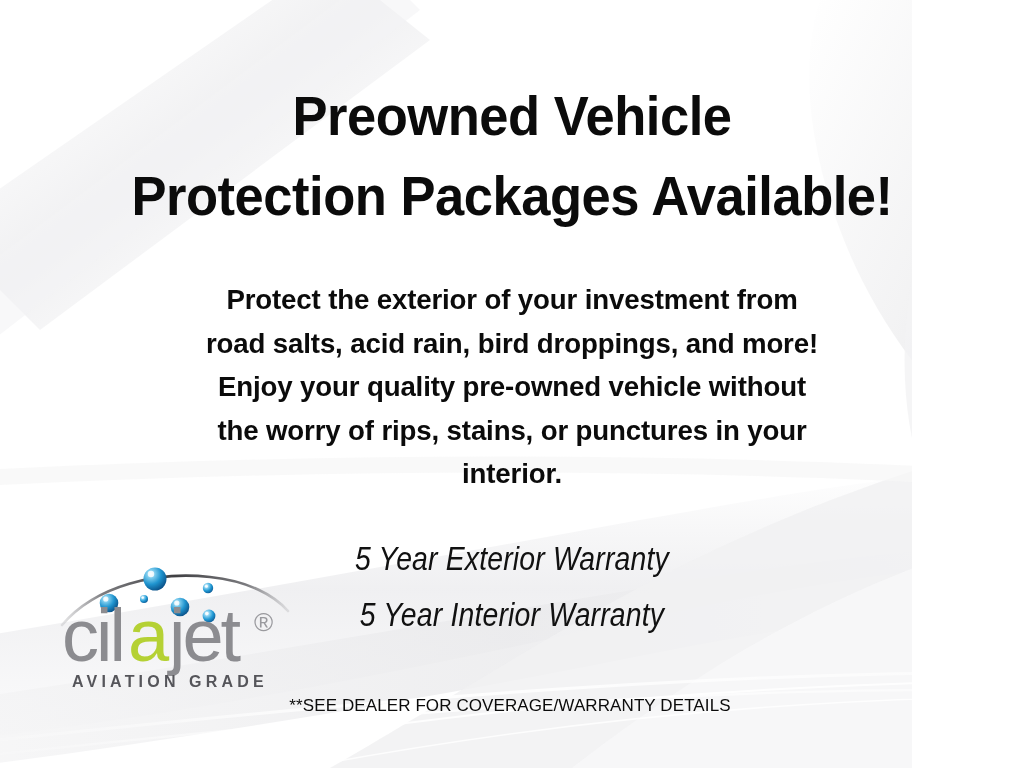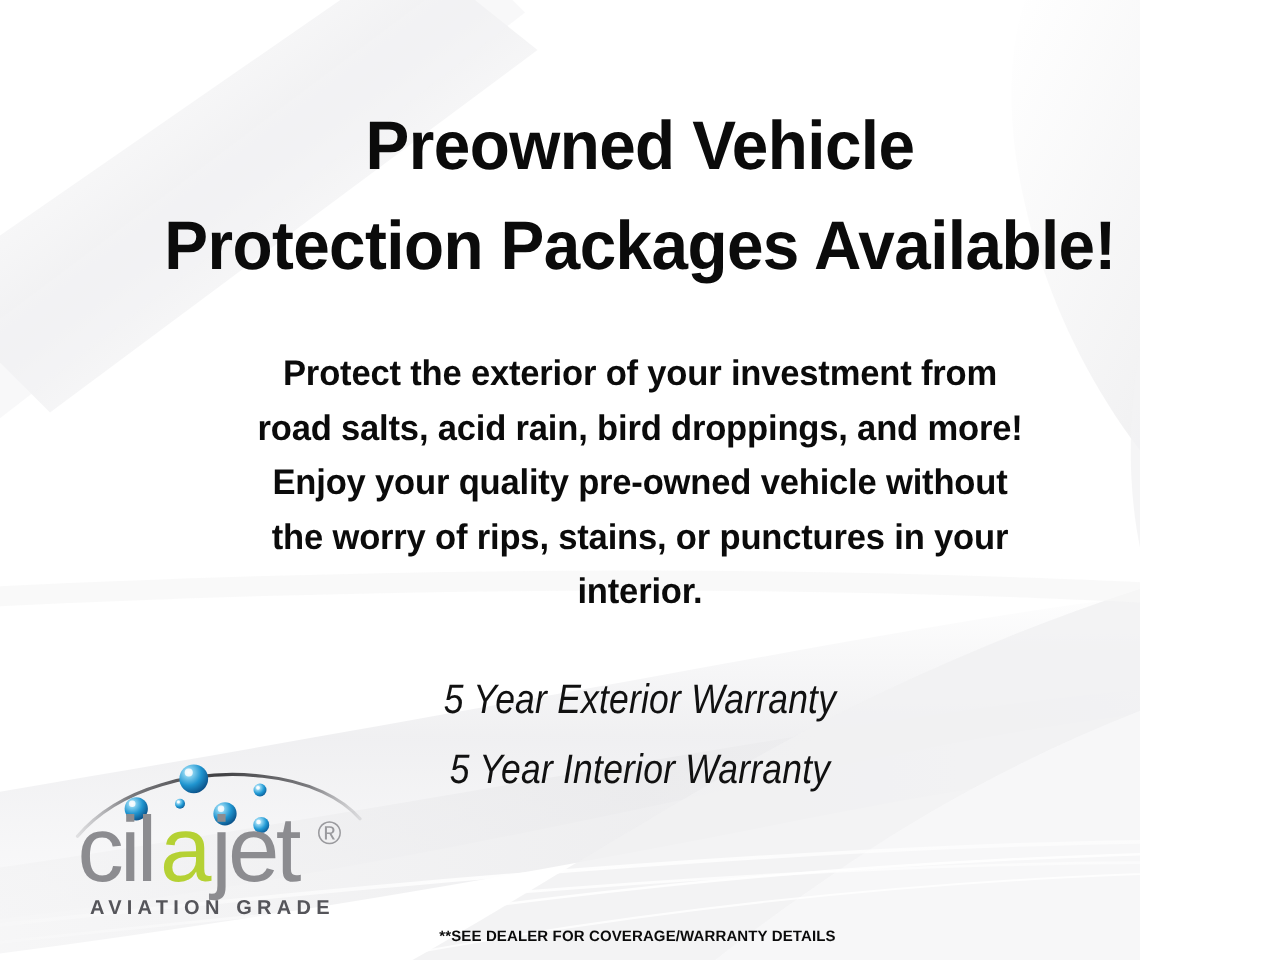--- a/index.html
+++ b/index.html
@@ -84,33 +84,32 @@
   }
   .warranty .wr-line { display: block; white-space: nowrap; }
 
   .disclaimer {
     position: absolute;
     top: 697px;
     left: 190px;
     width: 640px;
     text-align: center;
     color: #0b0b0b;
-    font-weight: 700;
-    font-size: 12px;
+    font-weight: 400;
+    font-size: 17px;
     line-height: 18px;
     letter-spacing: 0.1px;
     white-space: nowrap;
-    margin-top: 43px;
   }
 
   
   .logo {
     position: absolute;
     left: 58px;
-    top: 607px;
+    top: 563px;
     width: 232px;
     height: 132px;
     z-index: 6;
   }
   .logo-svg { display: block; width: 232px; height: 132px; }
 </style>
 </head>
 <body>
 
 <div id="slide">

